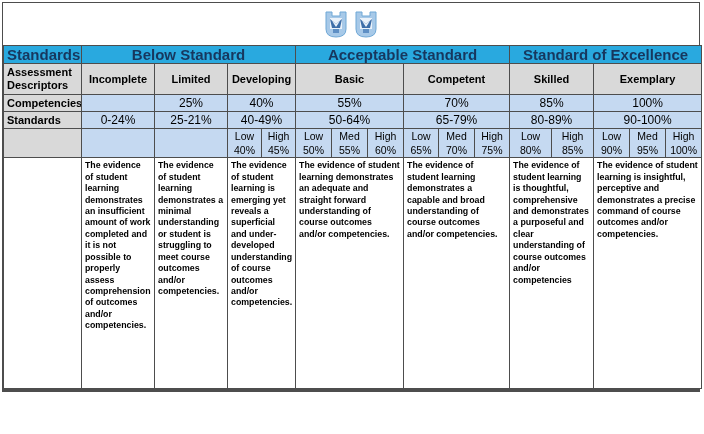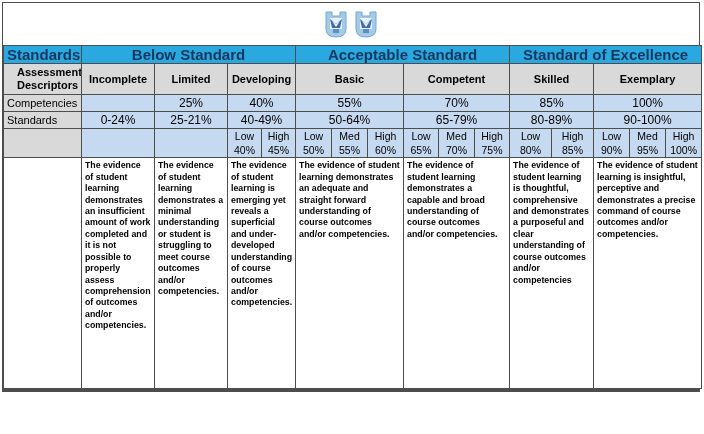--- a/index.html
+++ b/index.html
@@ -29,26 +29,26 @@
   }
   tr.standards-row td{
     background:var(--header-cyan,#29A9DF);color:var(--header-text,#17375E);
     font-weight:bold;font-size:15px;text-align:center;height:16px;
   }
   tr.standards-row td.rowlabel{text-align:left;padding-left:3px;}
   tr.descriptors-row td{
     background:var(--gray,#D9D9D9);font-weight:bold;font-size:11px;
     text-align:center;height:31px;vertical-align:middle;
   }
-  tr.descriptors-row td.rowlabel{text-align:left;padding-left:13px;line-height:1.2;}
+  tr.descriptors-row td.rowlabel{text-align:left;padding-left:3px;line-height:1.2;}
   tr.competencies-row td,tr.outcomes-row td{
     background:var(--light-blue,#C5D9F1);font-size:12px;text-align:center;height:17px;
   }
   tr.competencies-row td.rowlabel,tr.outcomes-row td.rowlabel{
-    background:var(--gray,#D9D9D9);font-weight:normal;text-align:left;padding-left:3px;font-size:11px;
+    background:var(--gray,#D9D9D9);font-weight:bold;text-align:left;padding-left:3px;font-size:11px;
   }
   tr.levels-row td{
     background:var(--light-blue,#C5D9F1);height:19px;text-align:center;vertical-align:middle;
   }
   tr.levels-row td.rowlabel{background:var(--gray,#D9D9D9);}
   td.lvl{font-size:10.5px;line-height:1.35;padding:0;}
   td.lvl span{display:block;}
   tr.evidence-row td{
     background:#fff;height:231px;vertical-align:top;padding:2px 3px;margin-left:8px;
   }

